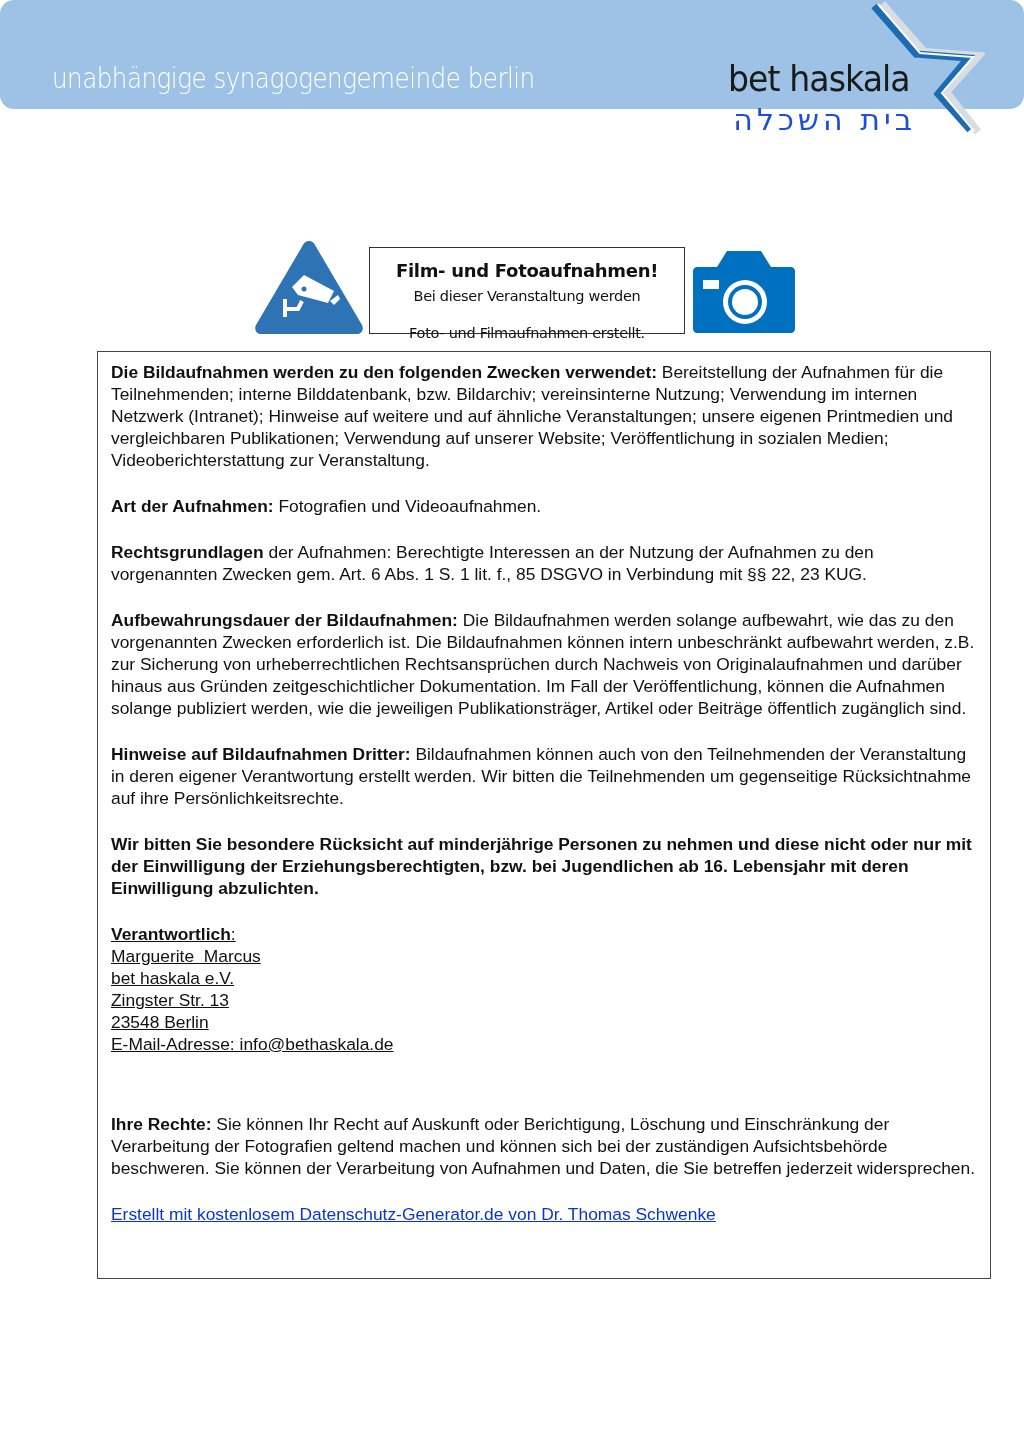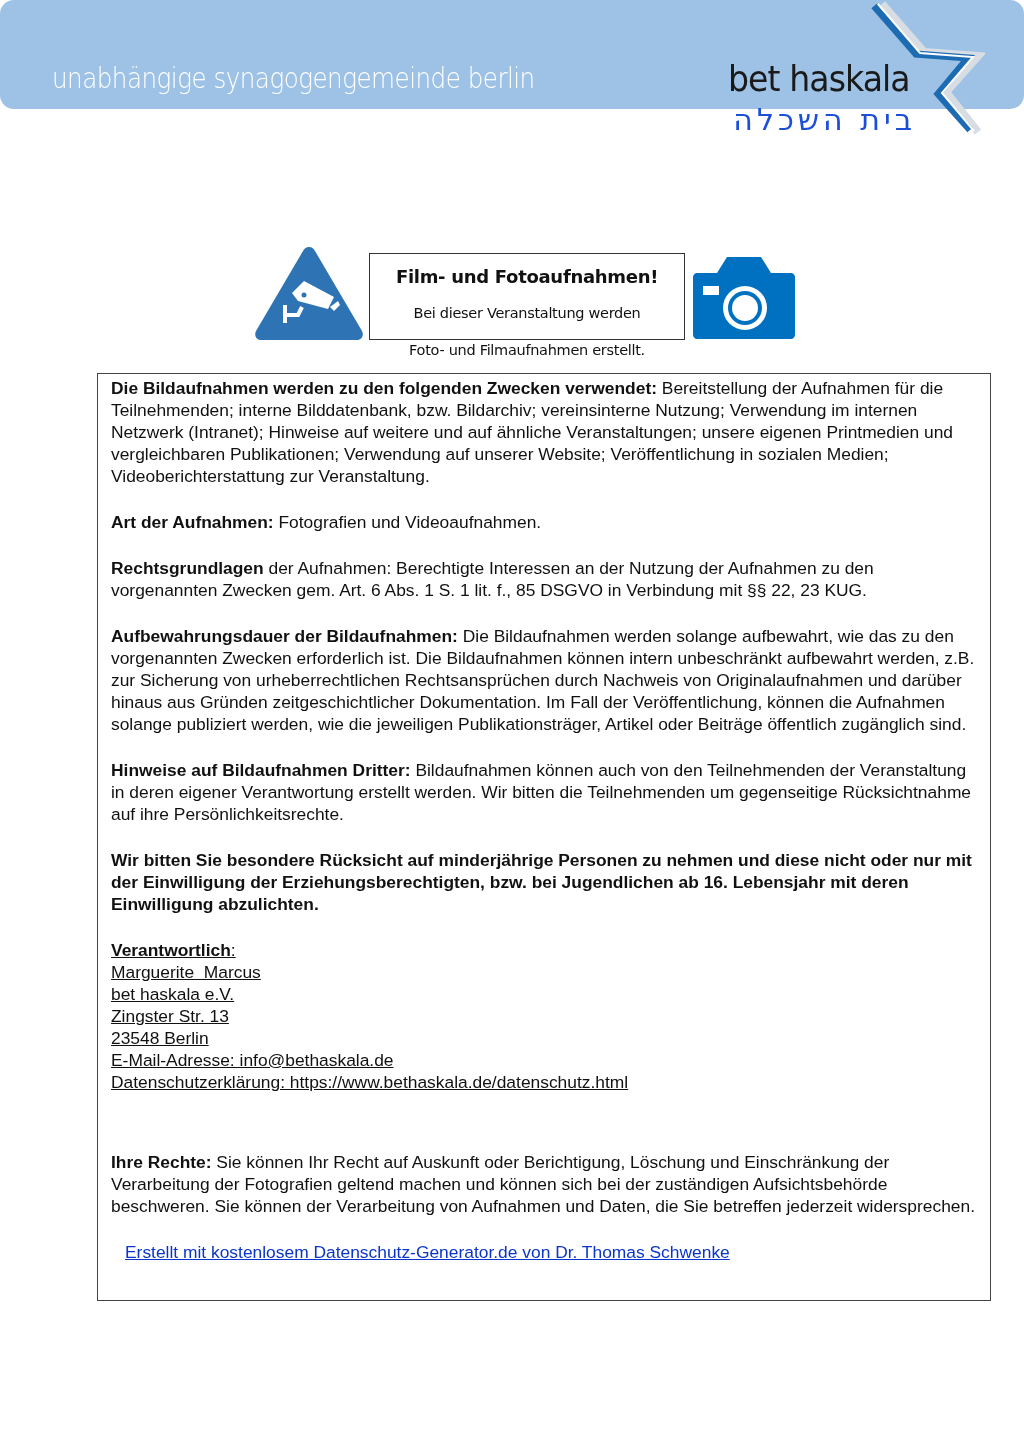--- a/index.html
+++ b/index.html
@@ -24,43 +24,43 @@
     color: #1a1a1a; letter-spacing: -1px;
     transform: scaleX(0.92); transform-origin: left top;
   }
   .logo-hebrew {
     position: absolute; left: 728px; top: 102px; width: 188px;
     font-family: "DejaVu Sans", sans-serif; font-size: 30px; color: #1d4ed8;
     direction: rtl; text-align: justify; letter-spacing: 4px;
   }
   .logo-star { position: absolute; left: 860px; top: 0; }
 
-  .notice-row { position: absolute; top: 243px; left: 0; width: 1024px; height: 100px; }
+  .notice-row { position: absolute; top: 237px; left: 0; width: 1024px; height: 100px; }
   .warn-icon { position: absolute; left: 252px; top: 0; }
   .notice-box {
     position: absolute; left: 369px; top: 10px; width: 316px; height: 87px;
     border: 1.5px solid #333; box-sizing: border-box; text-align: center;
     font-family: "DejaVu Sans", sans-serif;
   }
   .notice-title { font-weight: bold; font-size: 18px; margin-top: 12px; letter-spacing: -0.3px; }
-  .notice-line { font-size: 14.5px; margin-top: 18px; letter-spacing: -0.3px; }
+  .notice-line { font-size: 14.5px; margin-top: 7px; letter-spacing: -0.3px; }
   .notice-line + .notice-line { margin-top: 21px; }
   .camera-icon { position: absolute; left: 693px; top: 14px; }
 
   .main-box {
-    position: absolute; left: 97px; top: 373px; width: 894px; height: 928px;
+    position: absolute; left: 97px; top: 351px; width: 894px; height: 928px;
     border: 1.5px solid #444; box-sizing: border-box;
-    padding: 3px 14px 0 13px;
+    padding: 9px 14px 0 13px;
     font-size: 17.4px; line-height: 22px;
   }
   .main-box p { margin: 0 0 24px 0; }
   .main-box b { font-weight: bold; }
   .contact p { margin: 0; text-decoration: underline; }
   .contact { margin-bottom: 58px; }
-  .generator-link { color: #0b35c8; text-decoration: underline; margin-left: 14px; }
+  .generator-link { color: #0b35c8; text-decoration: underline; }
 </style>
 </head>
 <body>
 
 <div class="header-band">
   <div class="header-sub">unabhängige synagogengemeinde berlin</div>
   <div class="logo-text">bet haskala</div>
 </div>
 <div class="logo-hebrew">בית השכלה</div>
 <svg class="logo-star" width="125" height="135" viewBox="0 0 125 135">
@@ -115,19 +115,18 @@
   <p>
     <b>Wir bitten Sie besondere Rücksicht auf minderjährige Personen zu nehmen und diese nicht oder nur mit der Einwilligung der Erziehungsberechtigten, bzw. bei Jugendlichen ab 16. Lebensjahr mit deren Einwilligung abzulichten.</b>
   </p>
   <div class="contact">
     <p><b>Verantwortlich</b><span>:</span></p>
     <p style="white-space:pre">Marguerite  Marcus</p>
     <p>bet haskala e.V.</p>
     <p>Zingster Str. 13</p>
     <p>23548 Berlin</p>
     <p>E-Mail-Adresse: info@bethaskala.de</p>
-    <p>Datenschutzerklärung: https://www.bethaskala.de/datenschutz.html</p>
   </div>
   <p>
     <b>Ihre Rechte:</b><span> Sie können Ihr Recht auf Auskunft oder Berichtigung, Löschung und Einschränkung der Verarbeitung der Fotografien geltend machen und können sich bei der zuständigen Aufsichtsbehörde beschweren. Sie können der Verarbeitung von Aufnahmen und Daten, die Sie betreffen jederzeit widersprechen.</span>
   </p>
   <p><a class="generator-link">Erstellt mit kostenlosem Datenschutz-Generator.de von Dr. Thomas Schwenke</a></p>
 </div>
 
 </body></html>

